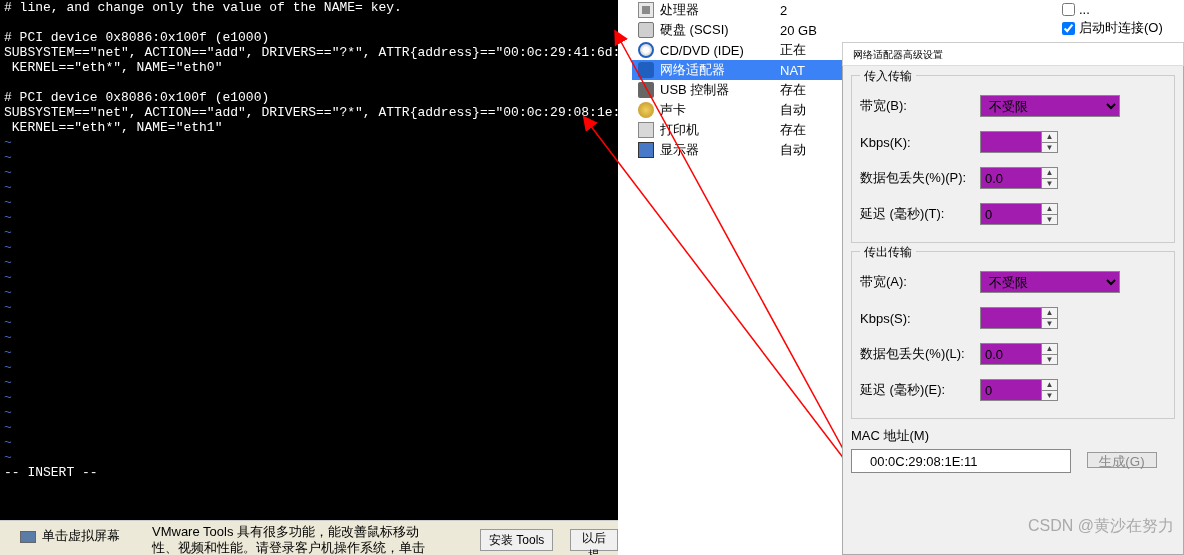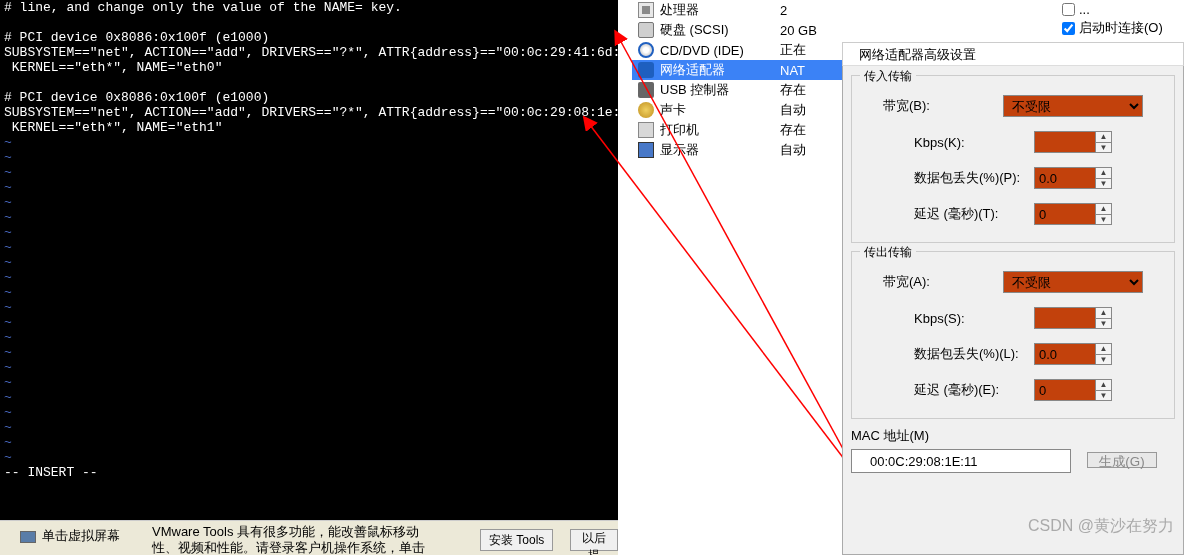--- a/index.html
+++ b/index.html
@@ -27,31 +27,31 @@
 .ic-disk { background: #cfcfcf; border: 1px solid #777; border-radius: 2px; }
 .ic-cd { border: 2px solid #2060c0; border-radius: 50%; background: radial-gradient(#fff 30%, #ddd 60%); }
 .ic-net { background: #1e5fbf; border-radius: 3px; }
 .ic-usb { background: #666; border-radius: 2px; }
 .ic-sound { background: radial-gradient(#f0d060,#c09020); border-radius: 50%; }
 .ic-print { background: #d8d8d8; border: 1px solid #888; }
 .ic-display { background: #4878c8; border: 1px solid #333; }
 
 .settings-panel { position: absolute; left: 842px; top: 42px; width: 342px; height: 513px; background: #f0f0f0; border: 1px solid #aaa; font-size: 13px; }
 .settings-title-bar { position: absolute; left: 842px; top: 42px; width: 342px; height: 24px; background: #fff; border: 1px solid #ccc; border-bottom: 1px solid #ddd; z-index: 2; }
-.settings-title-bar span { margin-left: 16px; line-height: 24px; font-size: 13px; }
+.settings-title-bar span { margin-left: 10px; line-height: 24px; font-size: 10px; }
 
 .right-top { position: absolute; left: 1054px; top: 0; width: 130px; height: 42px; background: #fff; }
 .right-top .chk { display: flex; align-items: center; margin: 2px 0 0 8px; font-size: 13px; }
 .right-top .chk input { margin-right: 4px; }
 
 .group { border: 1px solid #ccc; margin: 8px; padding: 10px 8px 8px 8px; position: relative; background: #f0f0f0; }
 .group-title { position: absolute; top: -8px; left: 8px; background: #f0f0f0; padding: 0 4px; font-size: 12px; }
-.form-row { display: flex; align-items: center; height: 32px; margin: 4px 0; justify-content: center; }
+.form-row { display: flex; align-items: center; height: 32px; margin: 4px 0; }
 .form-row label { width: 120px; }
-.form-row select, .form-row input[type=text] { height: 22px; border: 1px solid #888; padding: 1px 4px; font-size: 13px; background: #c2410c; }
+.form-row select, .form-row input[type=text] { height: 22px; border: 1px solid #888; padding: 1px 4px; font-size: 13px; background: #a21caf; }
 .form-row select { width: 140px; }
 .form-row input[type=text] { width: 62px; }
 .spinner { display: inline-flex; flex-direction: column; width: 16px; height: 22px; border: 1px solid #888; border-left: none; background: #f4f4f4; }
 .spinner div { flex: 1; text-align: center; line-height: 9px; font-size: 8px; color: #444; cursor: pointer; }
 .spinner div:first-child { border-bottom: 1px solid #888; }
 
 .mac-row { margin: 6px 8px 0 8px; }
 .mac-input { width: 220px; height: 24px; border: 1px solid #888; padding: 0 18px; font-size: 13px; }
 .gen-btn { width: 70px; height: 16px; margin-left: 12px; border: 1px solid #999; background: #e8e8e8; color: #888; }
 

